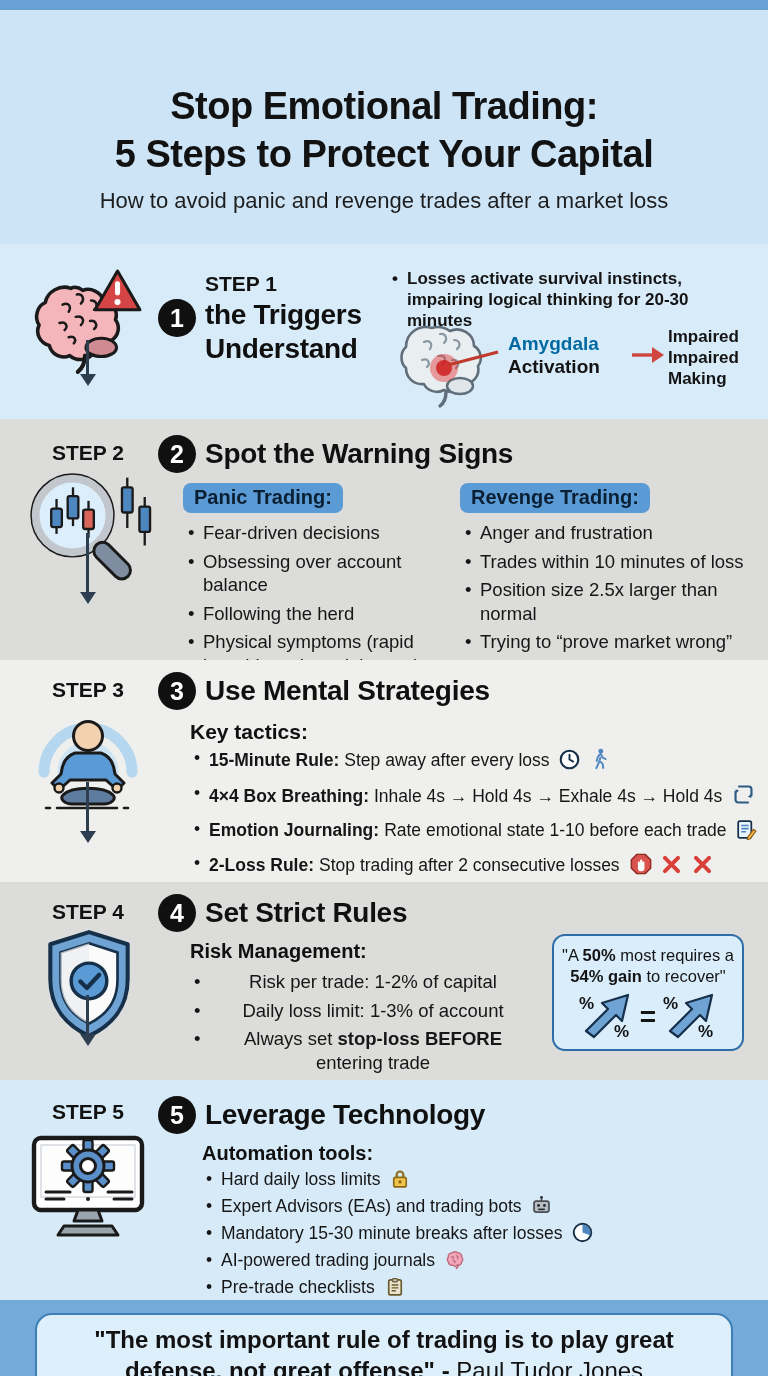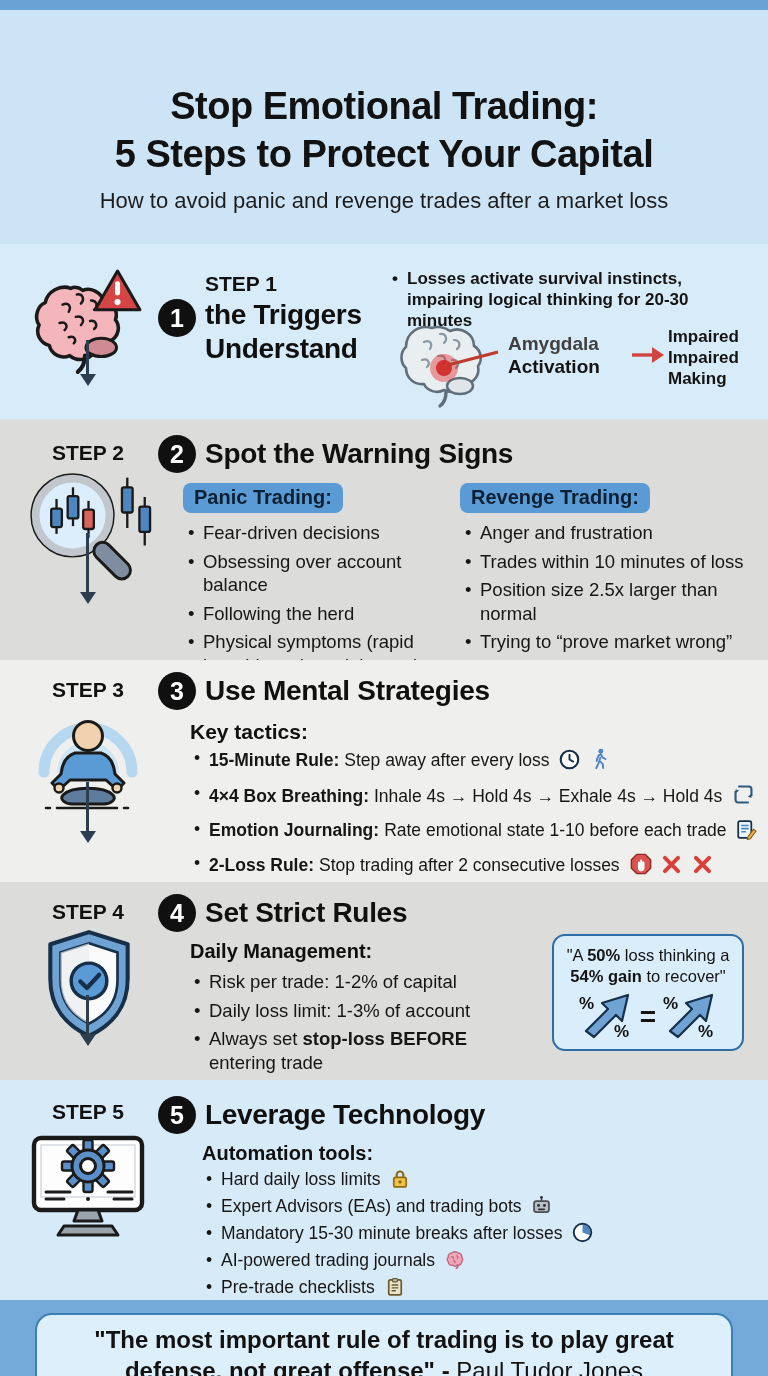--- a/index.html
+++ b/index.html
@@ -37,21 +37,21 @@
   .list-md li { font-size:17.5px; line-height:21px; margin-bottom:8px; }
   .list-sm li { font-size:17.5px; line-height:23px; margin-bottom:0; }
   .list-md b { margin-right:5px; }
 
   .b1 { font-size:17px; line-height:21px; font-weight:bold; color:#141414; }
 
   .arrow { position:absolute; width:3px; background:#2c3e50; z-index:6; }
   .arrow::after { content:""; position:absolute; bottom:-11px; left:50%; transform:translateX(-50%);
                   border:8px solid transparent; border-top:12px solid #2c3e50; }
 
-  .amyg-red { color:#404040; font-size:19px; font-weight:bold; line-height:23px; }
+  .amyg-red { color:#0369a1; font-size:19px; font-weight:bold; line-height:23px; }
   .amyg-blk { color:#141414; font-size:19px; font-weight:bold; line-height:23px; }
   .impaired { font-size:17px; line-height:21px; font-weight:bold; color:#141414; }
 
   .qbox { background:#d9edfb; border:2.5px solid #2f6da8; border-radius:13px; padding:9px 8px 6px; text-align:center; }
   .qbox .qtext { font-size:16.5px; line-height:21px; color:#141414; }
   .qbox .qrow { display:flex; align-items:center; justify-content:center; gap:6px; margin-top:4px; }
   .qeq { font-size:28px; font-weight:bold; color:#141414; }
 
   .ic { display:inline-block; vertical-align:-4px; margin-left:5px; }
   .footbox { position:absolute; left:35px; top:13px; width:698px; height:84px; background:#ddeffb;
@@ -240,28 +240,28 @@
       <svg width="98" height="114" viewBox="0 0 96 112">
         <path d="M48 4l38 12v34c0 28-16 46-38 56C26 96 10 78 10 50V16z" fill="#6fa3d4" stroke="#16304a" stroke-width="4" stroke-linejoin="round"></path>
         <path d="M48 15l28 9v27c0 22-12 35-28 43-16-8-28-21-28-43V24z" fill="#fbfbfb" stroke="#16304a" stroke-width="2.6"></path>
         <path d="M48 15v79c-16-8-28-21-28-43V24z" fill="#e9edf0" opacity="0.7"></path>
         <circle cx="48" cy="52" r="17.5" fill="#5b9bd5" stroke="#16304a" stroke-width="3.4"></circle>
         <path d="M39.5 52.5l6.5 6.5 12-13" fill="none" stroke="#16304a" stroke-width="4.2" stroke-linecap="round" stroke-linejoin="round"></path>
       </svg>
     </span>
     <div class="abs numcircle" style="left:158px; top:12px;">4</div>
     <div class="abs step-title" style="left:205px; top:14px;">Set Strict Rules</div>
-    <div class="abs subhead" style="left:190px; top:58px;">Daily Management:</div>
-    <ul class="abs list-lg" style="left:192px; top:88px; width:345px;">
+    <div class="abs subhead" style="left:190px; top:58px;">Risk Management:</div>
+    <ul class="abs list-lg" style="left:192px; top:88px; width:345px;text-align:center;">
       <li>Risk per trade: 1-2% of capital</li>
       <li>Daily loss limit: 1-3% of account</li>
       <li><span>Always set </span><b>stop-loss BEFORE</b><span> entering trade</span></li>
     </ul>
     <div class="abs qbox" style="left:552px; top:52px; width:192px;">
-      <div class="qtext"><span>"A </span><b>50%</b><span> loss thinking a </span><b>54% gain</b><span> to recover"</span></div>
+      <div class="qtext"><span>"A </span><b>50%</b><span> most requires a </span><b>54% gain</b><span> to recover"</span></div>
       <div class="qrow">
         <span>
           <svg width="56" height="48" viewBox="0 0 56 48">
             <text x="1" y="18" font-size="17" font-weight="bold" fill="#111">%</text>
             <text x="36" y="46" font-size="17" font-weight="bold" fill="#111">%</text>
             <polygon points="8,40 30,18 24,12 50,4 44,30 38,24 16,46" fill="#6fa3d4" stroke="#16304a" stroke-width="2.2" stroke-linejoin="round"></polygon>
           </svg>
         </span>
         <span class="qeq">=</span>
         <span>

